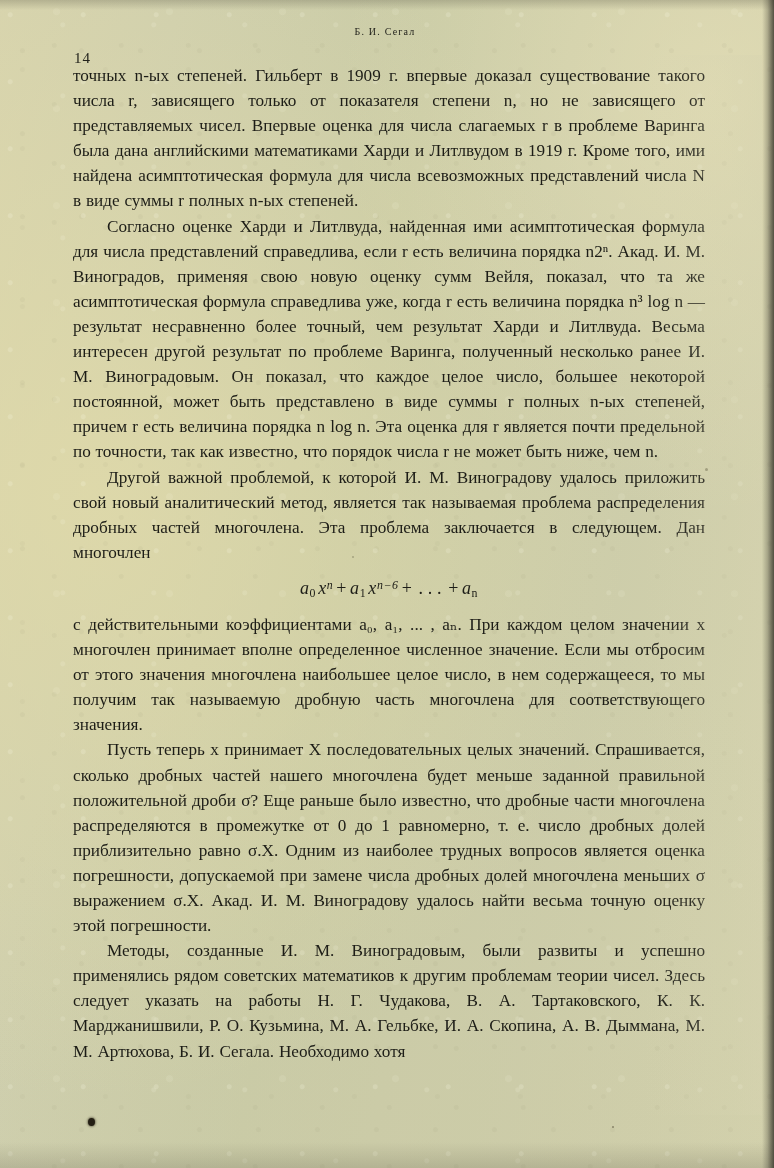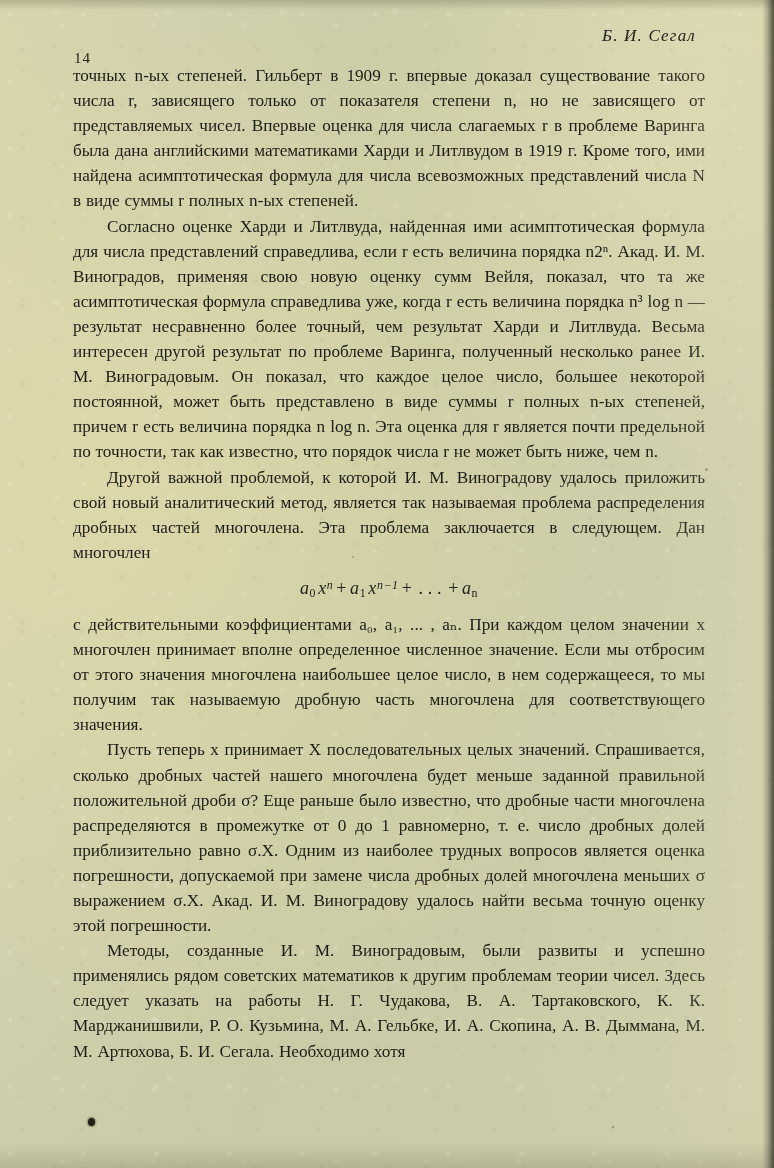--- a/index.html
+++ b/index.html
@@ -73,23 +73,22 @@
     font-size: 15px;
     letter-spacing: 1px;
     color: #23231c;
     margin-top: 24px;
   }
   .head-title {
     position: absolute;
     left: 0;
     right: 0;
     top: 0;
-    text-align: right;
-    font-style: italic;
-    font-size: 17px;
+    text-align: center;
+    font-size: 10px;
     letter-spacing: 1.2px;
     color: #23231c;
   }
 
   
   .textblock {
     position: absolute;
     top: 63px;
     left: 73px;
     width: 632px;
@@ -192,21 +191,21 @@
 
   <div class="textblock">
 
     <p class="para noindent">точных n-ых степеней. Гильберт в 1909 г. впервые доказал существование такого числа r, зависящего только от показателя степени n, но не зависящего от представляемых чисел. Впервые оценка для числа слагаемых r в проблеме Варинга была дана английскими математиками Харди и Литлвудом в 1919 г. Кроме того, ими найдена асимптотическая формула для числа всевозможных представлений числа N в виде суммы r полных n-ых степеней.</p>
 
     <p class="para">Согласно оценке Харди и Литлвуда, найденная ими асимптотическая формула для числа представлений справедлива, если r есть величина порядка n2ⁿ. Акад. И. М. Виноградов, применяя свою новую оценку сумм Вейля, показал, что та же асимптотическая формула справедлива уже, когда r есть величина порядка n³ log n — результат несравненно более точный, чем результат Харди и Литлвуда. Весьма интересен другой результат по проблеме Варинга, полученный несколько ранее И. М. Виноградовым. Он показал, что каждое целое число, большее некоторой постоянной, может быть представлено в виде суммы r полных n-ых степеней, причем r есть величина порядка n log n. Эта оценка для r является почти предельной по точности, так как известно, что порядок числа r не может быть ниже, чем n.</p>
 
     <p class="para">Другой важной проблемой, к которой И. М. Виноградову удалось приложить свой новый аналитический метод, является так называемая проблема распределения дробных частей многочлена. Эта проблема заключается в следующем. Дан многочлен</p>
 
     <div class="formula">
-      <span class="mvar">a<sub>0</sub> x<sup>n</sup></span><span class="op">+</span><span class="mvar">a<sub>1</sub> x<sup>n−1</sup></span><span class="op">+</span><span class="op">. . .</span><span class="op">+</span><span class="mvar">a<sub>n</sub></span>
+      <span class="mvar">a<sub>0</sub> x<sup>n</sup></span><span class="op">+</span><span class="mvar">a<sub>1</sub> x<sup>n−6</sup></span><span class="op">+</span><span class="op">. . .</span><span class="op">+</span><span class="mvar">a<sub>n</sub></span>
     </div>
 
     <p class="para cont">с действительными коэффициентами a₀, a₁, ... , aₙ. При каждом целом значении x многочлен принимает вполне определенное численное значение. Если мы отбросим от этого значения многочлена наибольшее целое число, в нем содержащееся, то мы получим так называемую дробную часть многочлена для соответствующего значения.</p>
 
     <p class="para">Пусть теперь x принимает X последовательных целых значений. Спрашивается, сколько дробных частей нашего многочлена будет меньше заданной правильной положительной дроби σ? Еще раньше было известно, что дробные части многочлена распределяются в промежутке от 0 до 1 равномерно, т. е. число дробных долей приблизительно равно σ.X. Одним из наиболее трудных вопросов является оценка погрешности, допускаемой при замене числа дробных долей многочлена меньших σ выражением σ.X. Акад. И. М. Виноградову удалось найти весьма точную оценку этой погрешности.</p>
 
     <p class="para">Методы, созданные И. М. Виноградовым, были развиты и успешно применялись рядом советских математиков к другим проблемам теории чисел. Здесь следует указать на работы Н. Г. Чудакова, В. А. Тартаковского, К. К. Марджанишвили, Р. О. Кузьмина, М. А. Гельбке, И. А. Скопина, А. В. Дыммана, М. М. Артюхова, Б. И. Сегала. Необходимо хотя</p>
 
   </div>
 

